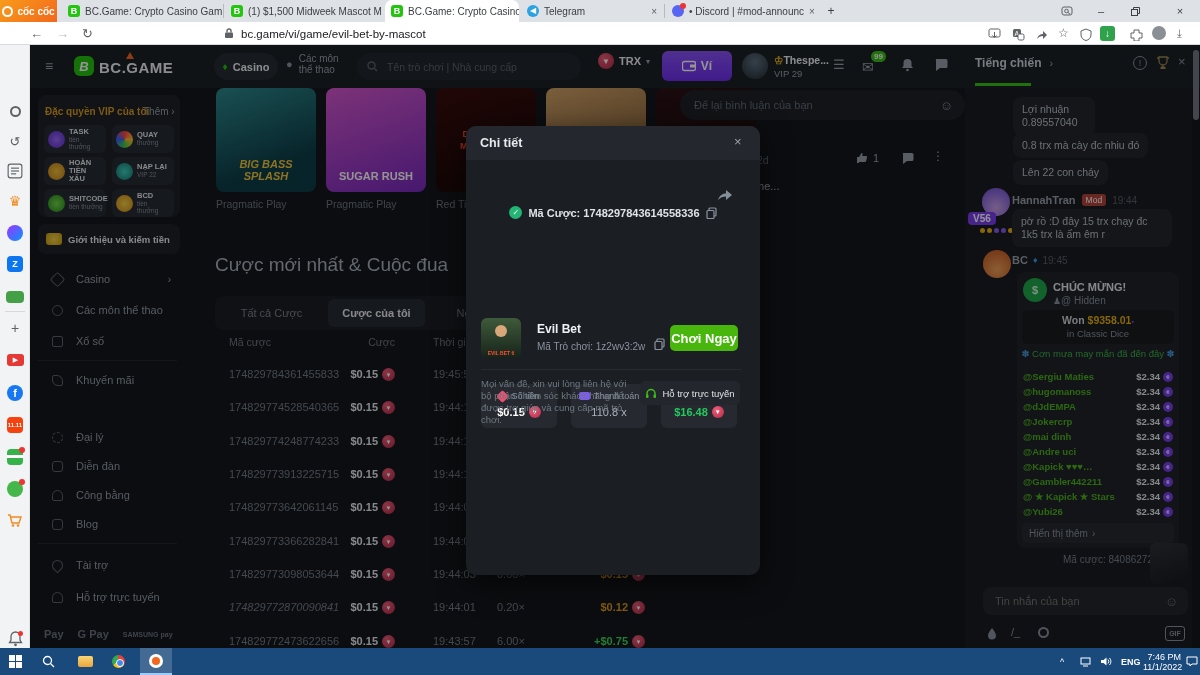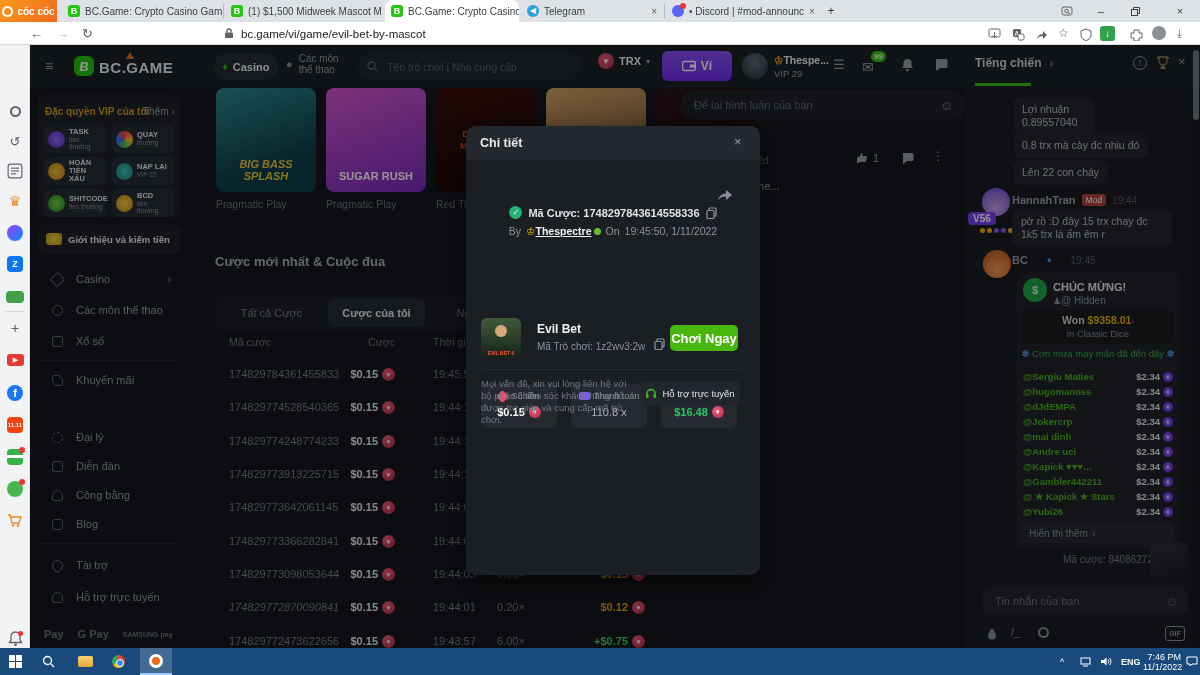--- a/index.html
+++ b/index.html
@@ -385,21 +385,21 @@
     </div>
   <div class="ab gcard" style="left:436px;background:linear-gradient(160deg,#3a0d0d,#170808);">
       <span class="gtitle" style="color:#ff4d2e;font-size:9px;bottom:40px;">DYNAMITE MEGAWAYS</span>
     </div>
   <div class="ab gcard" style="left:546px;background:linear-gradient(160deg,#d2a368,#6b4a2a);"></div>
   <div class="ab gcard" style="left:656px;background:linear-gradient(160deg,#2c1216,#140a0c);"></div>
   <span class="ab gprov" style="left:216px;">Pragmatic Play</span>
   <span class="ab gprov" style="left:326px;">Pragmatic Play</span>
   <span class="ab gprov" style="left:436px;">Red Tiger</span>
 
-  <span class="ab" style="left:215px;top:254px;font-size:13px;color:#aab3bd;font-weight:bold;">Cược mới nhất &amp; Cuộc đua</span>
+  <span class="ab" style="left:215px;top:254px;font-size:19px;color:#aab3bd;">Cược mới nhất &amp; Cuộc đua</span>
   <div class="ab" style="left:215px;top:296px;width:440px;height:34px;background:#1b1e24;border-radius:8px;">
     <div class="ab ctr" style="left:0;top:0;width:113px;height:34px;color:#7a838d;font-size:11px;">Tất cả Cược</div>
     <div class="ab ctr" style="left:113px;top:3px;width:97px;height:28px;background:#272b33;border-radius:6px;color:#e8ebee;font-weight:bold;font-size:11px;">Cược của tôi</div>
     <div class="ab ctr" style="left:212px;top:0;width:150px;height:34px;color:#7a838d;font-size:11px;">Người chiến thắng</div>
   </div>
   <div class="ab brow" style="top:336px;">
     <span class="bcell hcell" style="left:14px;">Mã cược</span>
     <span class="bcell hcell bbet" style="font-weight:normal;color:#6f7781;">Cược</span>
     <span class="bcell hcell" style="left:218px;">Thời gian</span>
     <span class="bcell hcell" style="left:282px;">Thanh toán</span>
@@ -526,21 +526,21 @@
     <div class="ab fx" style="left:15px;top:140px;gap:2px;">
       <span style="width:5px;height:5px;border-radius:50%;background:#e9b10e;"></span>
         <span style="width:5px;height:5px;border-radius:50%;background:#e9b10e;"></span>
         <span style="width:5px;height:5px;border-radius:50%;background:#8a5cf5;"></span>
         <span style="width:5px;height:5px;border-radius:50%;background:#8a5cf5;"></span>
         <span style="width:5px;height:5px;border-radius:50%;background:#e9b10e;"></span>
     </div>
     <div class="ab bub" style="left:47px;top:121px;width:142px;">pờ rồ :D đây 15 trx chạy đc 1k5 trx là ấm êm r</div>
 
     <div class="ab" style="left:18px;top:162px;width:28px;height:28px;border-radius:50%;background:radial-gradient(circle at 50% 70%,#f0a05a,#c2541d);"></div>
-    <div class="ab fx" style="left:47px;top:166px;gap:19px;">
+    <div class="ab fx" style="left:47px;top:166px;gap:5px;">
       <span style="color:#9aa3ad;font-weight:bold;font-size:11px;">BC</span>
       <span style="color:#3aa0f0;font-size:9px;">♦</span>
       <span style="color:#596069;font-size:10px;">19:45</span>
     </div>
 
     <div class="ab" style="left:52px;top:184px;width:162px;height:276px;background:#202329;border-radius:8px;">
       <div class="ab ctr" style="left:6px;top:6px;width:24px;height:24px;border-radius:50%;background:#1faa4a;color:#dff5e2;font-size:11px;font-weight:bold;">$</div>
       <span class="ab" style="left:36px;top:9px;color:#e6eaee;font-weight:bold;font-size:11px;">CHÚC MỪNG!</span>
       <span class="ab" style="left:36px;top:23px;color:#8a93a0;font-size:10px;"><span style="font-size:9px;">♟</span><span>@ Hidden</span></span>
       <div class="ab" style="left:5px;top:38px;width:152px;height:34px;background:#191c20;border-radius:6px;text-align:center;">
@@ -631,26 +631,20 @@
     <svg class="ab" style="left:250px;top:60px;" width="17" height="15" viewBox="0 0 17 15">
         <path d="M2 14c1.5-5 5-6.5 8-6.5V4l6 5-6 5v-3.5C7 10.5 4 11.5 2 14z" fill="#868f99"></path>
       </svg>
     <div class="ab fx" style="left:0;top:80px;width:294px;justify-content:center;gap:6px;">
       <span class="ctr" style="width:13px;height:13px;border-radius:50%;background:#22b573;color:#fff;font-size:8px;">✓</span>
       <span style="color:#dfe3e7;font-weight:bold;font-size:11px;"><span>Mã Cược:</span> <span>1748297843614558336</span></span>
       <svg width="11" height="12" viewBox="0 0 11 12">
           <rect x="3" y="1" width="7" height="8" rx="1" fill="none" stroke="#8a93a0" stroke-width="1.2"></rect>
           <rect x="1" y="3.5" width="7" height="8" rx="1" fill="#1b1e23" stroke="#8a93a0" stroke-width="1.2"></rect>
         </svg>
-    </div>
-    <div class="ab fx" style="left:0;top:99px;width:294px;justify-content:center;gap:5px;font-size:10.5px;">
-      <span style="color:#8a93a0;">By</span>
-      <span><span style="color:#e9b10e;">♔</span><span style="color:#eef1f4;font-weight:bold;text-decoration:underline;">Thespectre</span><span style="display:inline-block;width:7px;height:7px;border-radius:50%;background:#6fba35;margin-left:2px;"></span></span>
-      <span style="color:#8a93a0;">On</span>
-      <span style="color:#8a93a0;">19:45:50, 1/11/2022</span>
     </div>
     <div class="statbox" style="left:15px;">
       <div class="ctr" style="margin-top:7px;gap:4px;">
           <span style="width:9px;height:9px;background:#ef4d6e;border-radius:2px;transform:rotate(45deg);"></span>
           <span class="slabel">Số tiền</span>
         </div>
       <div class="sval">
           <span>$0.15</span>
           <span class="coin" style="width:12px;height:12px;font-size:6px;">▼</span>
         </div>

